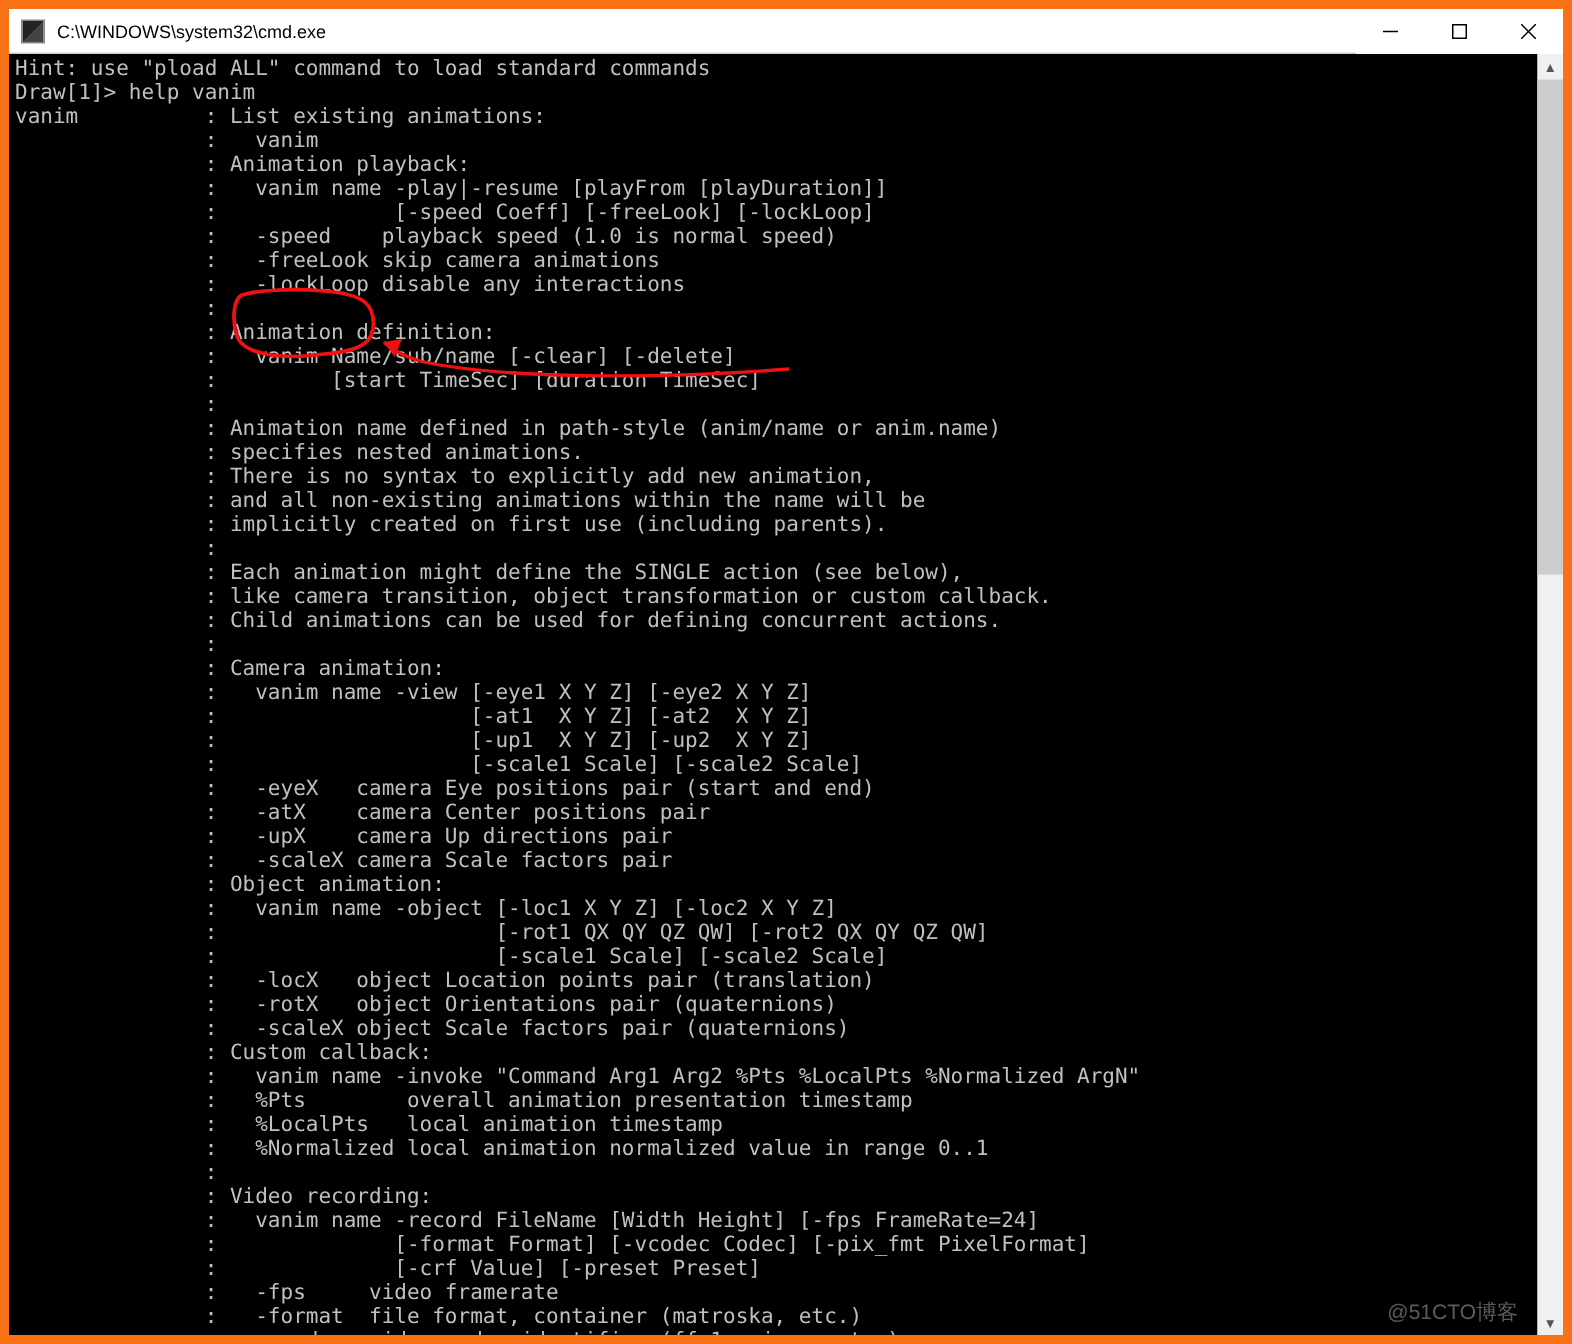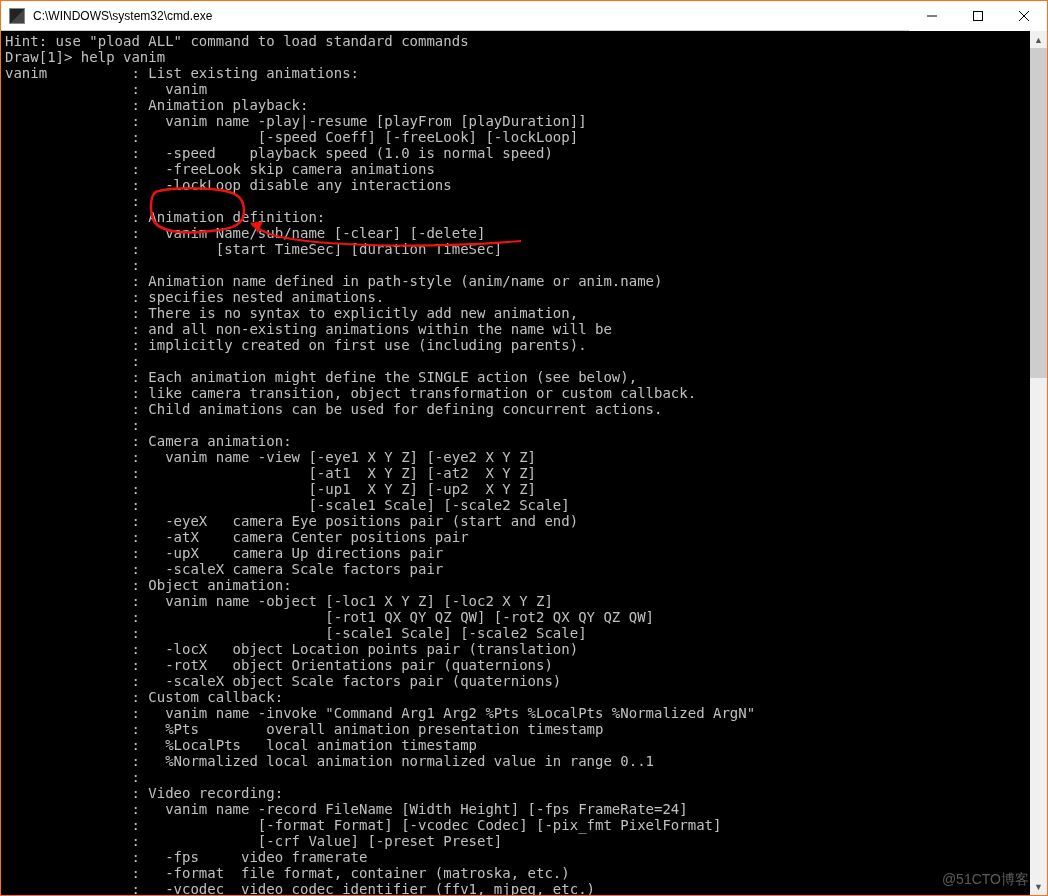--- a/index.html
+++ b/index.html
@@ -8,21 +8,21 @@
       background: #f0f0f0;
       width: 1048px;
       height: 896px;
       overflow: hidden;
       position: relative;
     }
     .window {
       width: 1048px;
       height: 896px;
       background: #fff;
-      border: 1px solid #f97316;
+      border: 6px solid #f97316;
       display: flex;
       flex-direction: column;
       position: relative;
     }
     .titlebar {
       height: 30px;
       background: #fff;
       display: flex;
       align-items: center;
       border-bottom: 1px solid #ccc;
@@ -104,21 +104,21 @@
     }
     .annotation-svg {
       position: absolute;
       top: 0;
       left: 0;
       pointer-events: none;
     }
     .watermark {
       position: absolute;
       bottom: 6px;
-      right: 18px;
+      right: 30px;
       color: rgba(200,200,200,0.45);
       font-size: 14px;
       font-family: sans-serif;
     }
   </style>
 </head>
 <body>
 
 <div class="window">
   <div class="titlebar">

